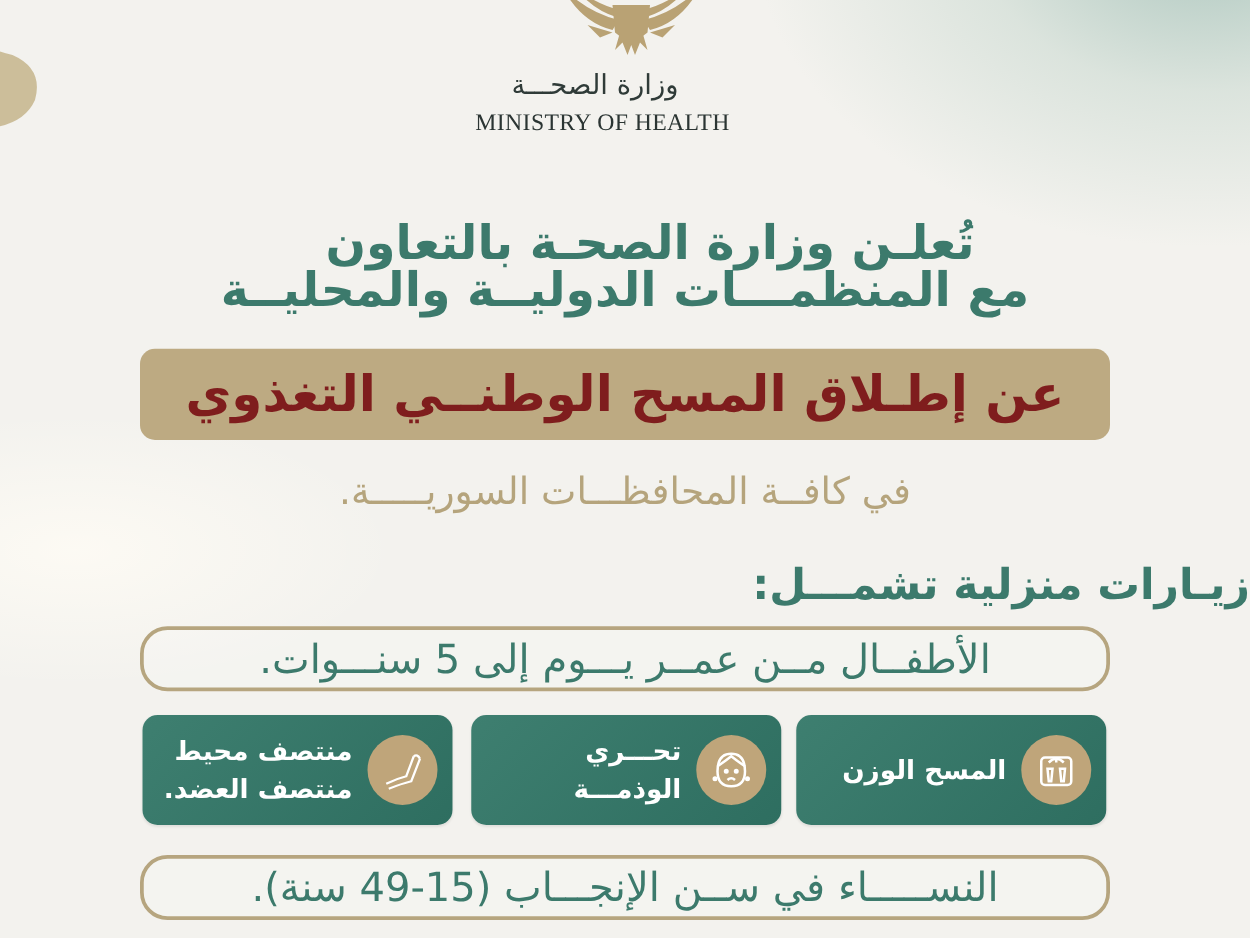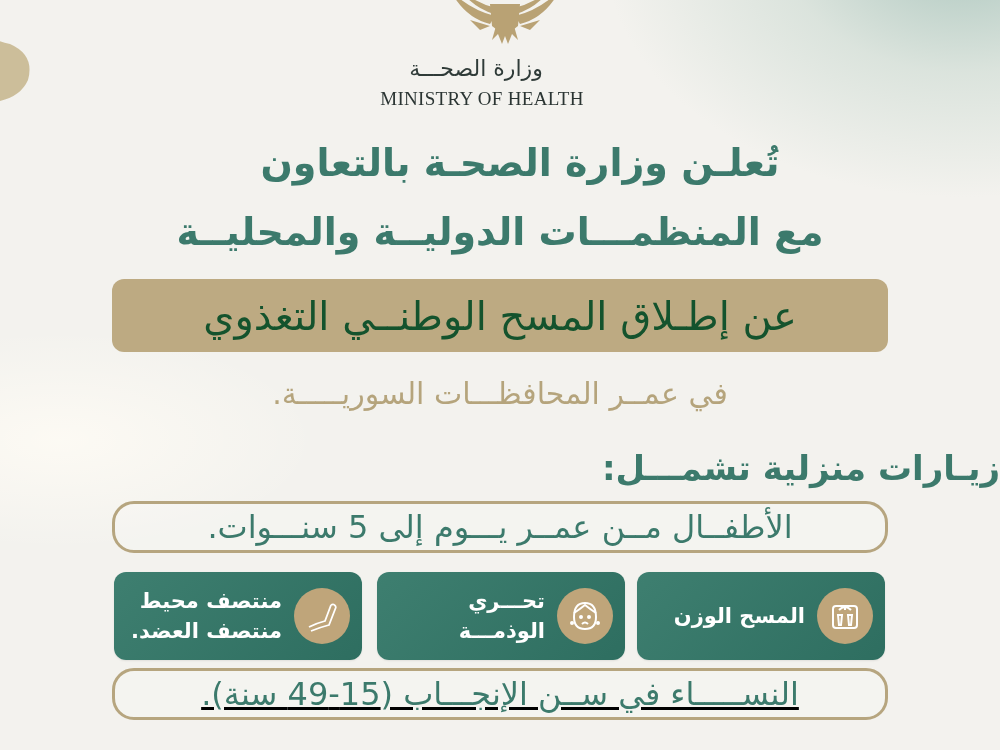--- a/index.html
+++ b/index.html
@@ -28,44 +28,44 @@
       font-size: 22px; color: #2f3b38; direction: rtl; padding-left: 20px;
     }
     .ministry-en {
       position: absolute; left: 0; width: 964px; top: 88px; text-align: center;
       font-family: "Liberation Serif", serif; font-size: 19px; color: #2b3533; letter-spacing: 0.3px;
     }
     .headline {
       position: absolute; left: 0; width: 1000px; text-align: center; direction: rtl;
       color: #3c7a6c; font-weight: bold; font-size: 38px;
     }
-    .hl1 { top: 141px; padding-left: 40px; }
+    .hl1 { top: 172px; padding-left: 40px; }
     .hl2 { top: 210px; }
     .banner {
       position: absolute; left: 112px; top: 279px; width: 776px; height: 73px;
       background: #bdaa82; border-radius: 12px;
       display: flex; align-items: center; justify-content: center;
     }
-    .banner-text { color: #14532d; font-weight: normal; font-size: 40px; direction: rtl; }
+    .banner-text { color: #7f1d1d; font-weight: bold; font-size: 40px; direction: rtl; }
     .sub-line {
       position: absolute; left: 0; width: 1000px; top: 376px; text-align: center;
       direction: rtl; color: #b5a47c; font-size: 30px;
     }
     .visits-title {
       position: absolute; left: 0; width: 1000px; top: 448px; text-align: right;
       direction: rtl; color: #3c7a6c; font-weight: bold; font-size: 34px;
     }
     .pill {
       position: absolute; left: 112px; width: 776px; height: 52px;
       border: 3px solid #b6a57f; border-radius: 22px;
       display: flex; align-items: center; justify-content: center;
       background: rgba(255,255,255,0.15);
     }
     .pill-1 { top: 501px; }
-    .pill-2 { top: 668px; text-decoration: underline; }
+    .pill-2 { top: 684px; }
     .pill-text { color: #3c7a6c; font-size: 32px; direction: rtl; text-align: right; }
     .card {
       position: absolute; top: 572px; width: 248px; height: 88px;
       background: linear-gradient(135deg, #3e7f70 0%, #2e6e60 100%);
       border-radius: 12px; display: flex; flex-direction: row-reverse; align-items: center;
       padding: 0 12px 0 10px;
       box-shadow: 0 1px 2px rgba(0,0,0,0.08);
     }
     .card-1 { left: 637px; }
     .card-2 { left: 377px; align-items: center; }
@@ -106,21 +106,21 @@
 <div class="ministry-ar">وزارة الصحـــة</div>
 <div class="ministry-en">MINISTRY OF HEALTH</div>
 
 <div class="headline hl1">تُعلـن وزارة الصحـة بالتعاون</div>
 <div class="headline hl2">مع المنظمـــات الدوليــة والمحليــة</div>
 
 <div class="banner">
   <span class="banner-text">عن إطـلاق المسح الوطنــي التغذوي</span>
 </div>
 
-<div class="sub-line">في عمــر المحافظـــات السوريـــــة.</div>
+<div class="sub-line">في كافــة المحافظـــات السوريـــــة.</div>
 
 <div class="visits-title">زيـارات منزلية تشمـــل:</div>
 
 <div class="pill pill-1">
   <span class="pill-text">الأطفــال مــن عمــر يـــوم إلى 5 سنـــوات.</span>
 </div>
 
 <div class="card card-1">
   <div class="card-icon">
     <svg width="36" height="36" viewBox="0 0 36 36" fill="none" stroke="#ffffff" stroke-width="2">

